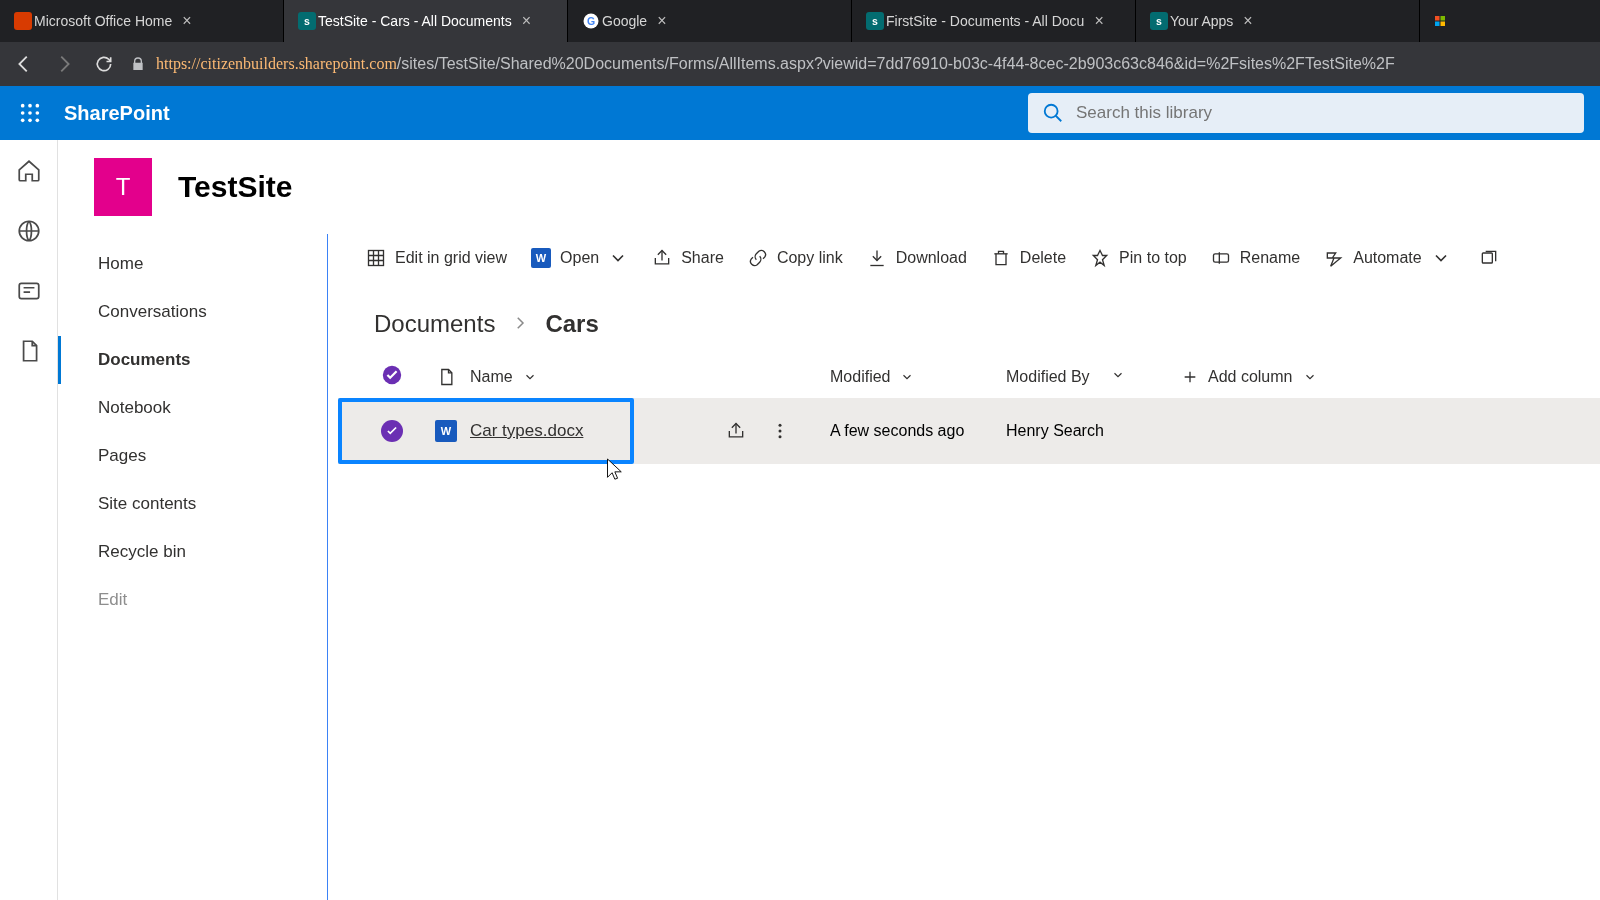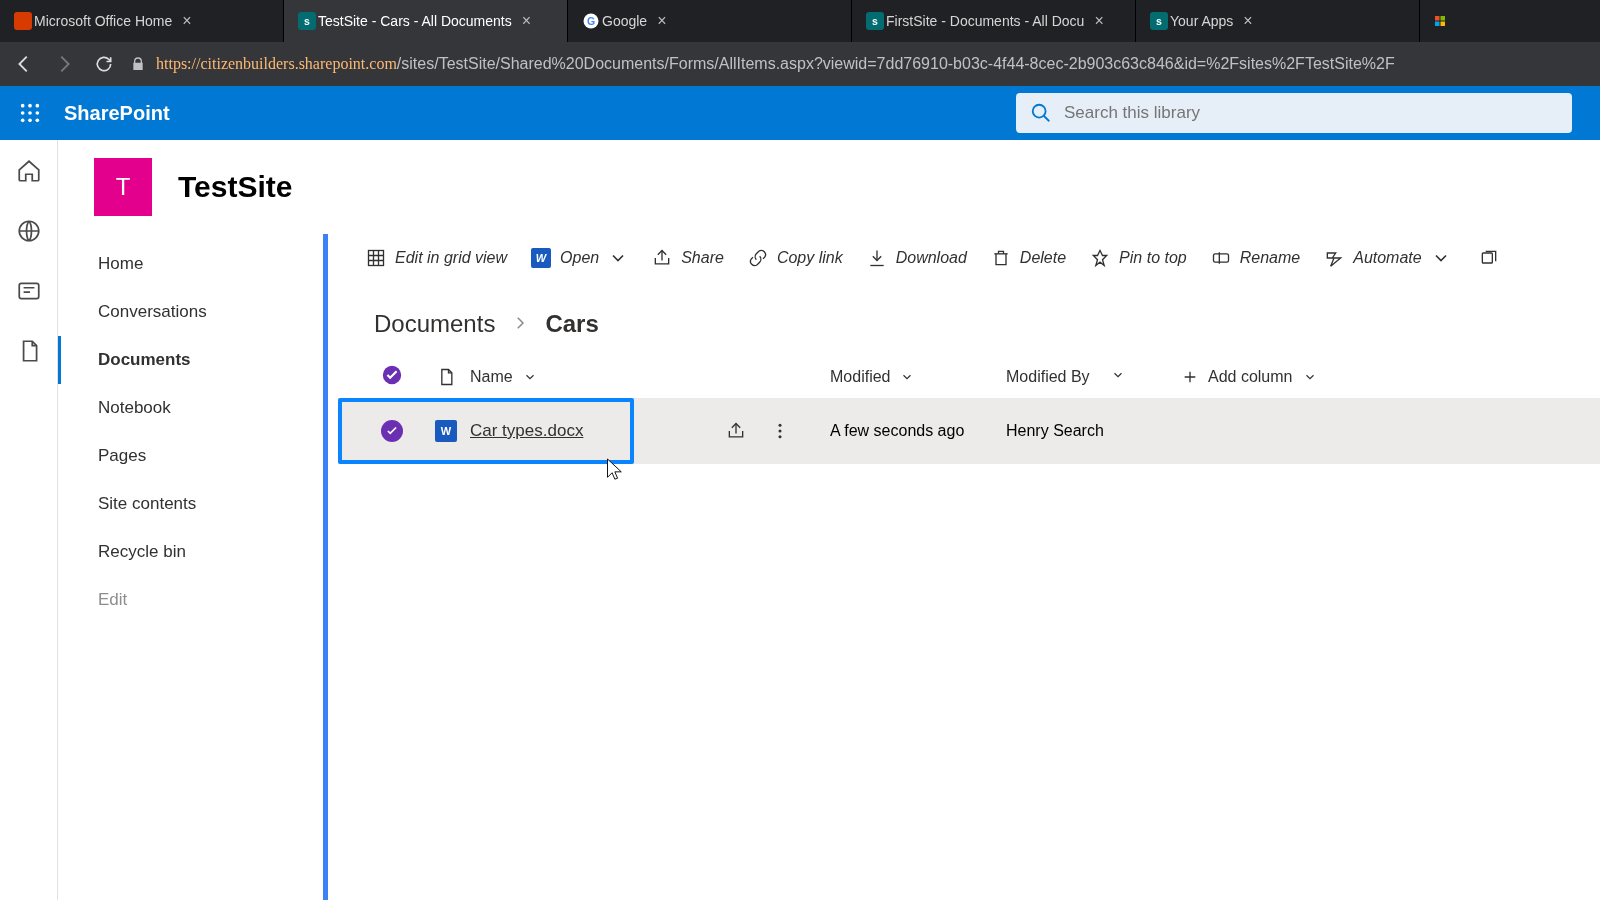--- a/index.html
+++ b/index.html
@@ -18,45 +18,45 @@
   .navbtn { width: 28px; height: 28px; display:flex; align-items:center; justify-content:center; color:#ddd; }
   .navbtn.dim { color:#7a7a7a; }
   .url { flex: 1; display:flex; align-items:center; gap:10px; color:#bfc1c4; font-size:16px; white-space: nowrap; overflow:hidden; }
   .url .lock { width:16px; height:16px; }
   .url .host { color:#fdba74;font-family:Liberation Serif, serif; }
 
   
   .suite { height: 54px; background: #0078d4; display:flex; align-items:center; color:#fff; padding-left: 10px; }
   .waffle { width: 40px; height: 40px; display:flex; align-items:center; justify-content:center; cursor:pointer; }
   .brand { font-size: 20px; font-weight: 600; margin-left: 14px; }
-  .searchwrap { margin-left: auto; margin-right: 28px; width: 556px; height: 40px; background: #e6eef7; border-radius: 4px; display:flex; align-items:center; padding: 0 14px; gap: 12px; }
+  .searchwrap { margin-left: auto; margin-right: 16px; width: 556px; height: 40px; background: #e6eef7; border-radius: 4px; display:flex; align-items:center; padding: 0 14px; gap: 12px; }
   .searchwrap input { flex:1; border:none; background:transparent; font-size:17px; color:#555; outline:none; }
 
   
   .below { display:flex; height: calc(900px - 42px - 44px - 54px); }
 
   .rail { width: 58px; border-right: 1px solid #e1e1e1; display:flex; flex-direction:column; align-items:center; padding-top: 18px; gap: 34px; }
   .rail .ri { width:26px; height:26px; color:#4a4a4a; cursor:pointer; }
 
   .page { flex:1; display:flex; flex-direction:column; }
 
   .sitehdr { height: 94px; display:flex; align-items:center; padding-left: 36px; gap: 26px; }
   .sitehdr .logo { width: 58px; height: 58px; background:#e3008c; color:#fff; display:flex; align-items:center; justify-content:center; font-size:24px; }
   .sitehdr .name { font-size: 30px; font-weight: 600; }
 
   .content { flex:1; display:flex; }
 
-  .leftnav { width: 270px; border-right:5px solid #3b82f6; padding-top: 6px; }
+  .leftnav { width: 270px; border-right:1px solid #3b82f6; padding-top: 6px; }
   .leftnav .item { padding: 14px 0 14px 40px; font-size: 17px; color:#323130; cursor:pointer; }
   .leftnav .item.sel { font-weight:700; border-left: 3px solid #0078d4; padding-left: 37px; }
   .leftnav .item.dim { color:#8e8e8e; }
 
   .main { flex:1; padding-left: 10px; }
 
-  .cmdbar { display:flex; align-items:center; gap: 24px; padding: 14px 18px 14px 28px; font-size: 16px; color:#323130; flex-wrap: nowrap; font-style: italic; }
+  .cmdbar { display:flex; align-items:center; gap: 24px; padding: 14px 18px 14px 28px; font-size: 16px; color:#323130; flex-wrap: nowrap; }
   .cmd { display:flex; align-items:center; gap: 9px; cursor:pointer; white-space:nowrap; }
   .cmd svg { width:20px; height:20px; }
   .wicon { width:20px;height:20px;background:#185abd;color:#fff;display:flex;align-items:center;justify-content:center;font-size:11px;font-weight:700;border-radius:2px;}
 
   .crumb { padding: 28px 0 18px 36px; display:flex; align-items:center; gap: 16px; font-size: 24px; color:#323130; }
   .crumb .sep { color:#8a8a8a; }
   .crumb .cur { font-weight:600; }
 
   .listhdr { display:flex; align-items:center; padding: 8px 0 8px 24px; font-size:16px; color:#323130; }
   .col-sel { width: 60px; display:flex; justify-content:center; }

